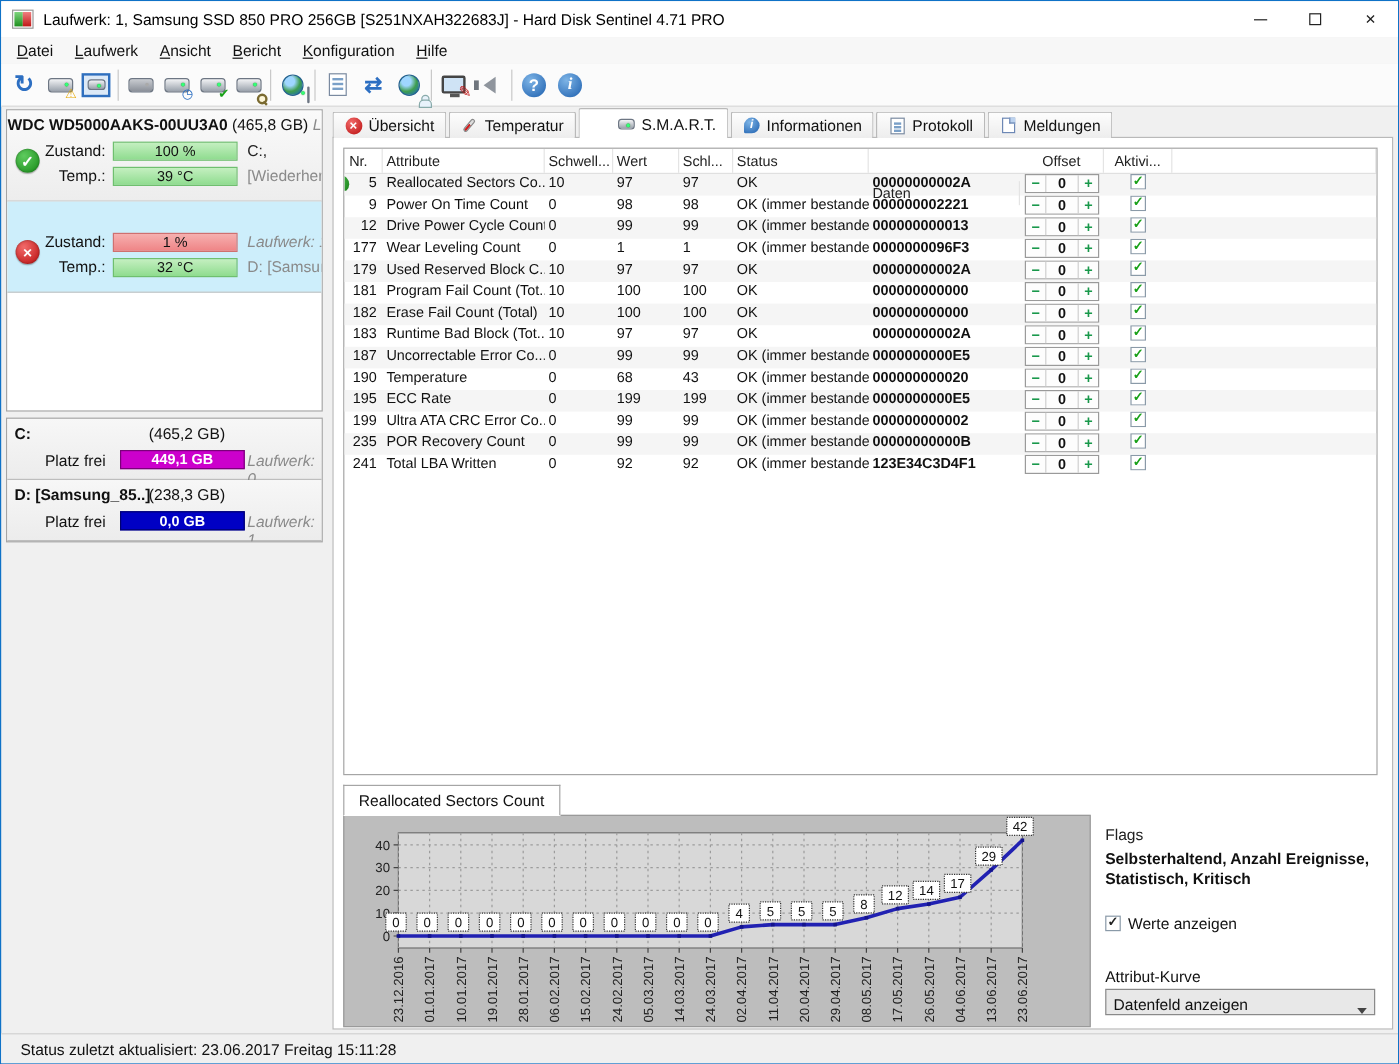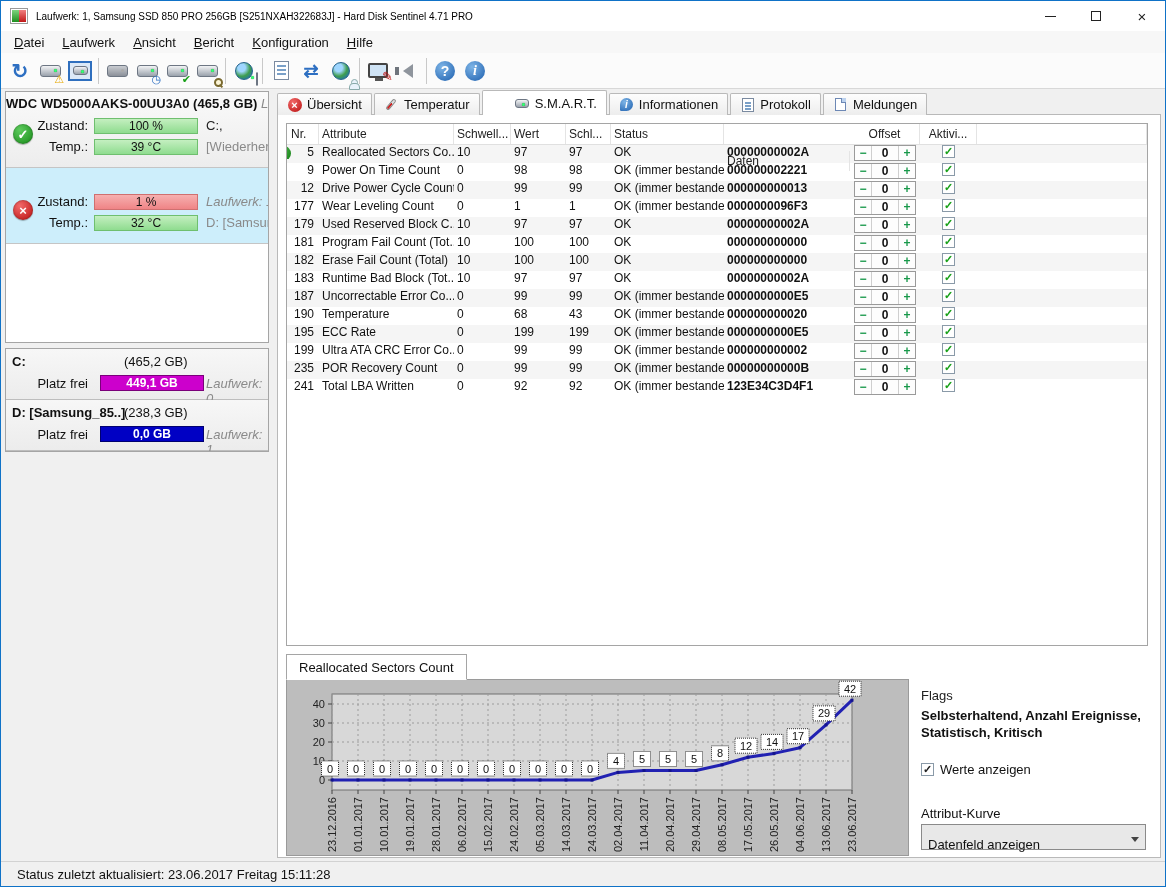--- a/index.html
+++ b/index.html
@@ -5,21 +5,21 @@
   * { margin:0; padding:0; box-sizing:border-box; }
   html,body { width:1166px; height:887px; overflow:hidden; background:#888; }
   body { font-family:"Liberation Sans", sans-serif; font-size:13px; color:#111; }
   #window { position:absolute; left:0; top:0; width:1166px; height:887px; background:#f0f0f0; border:1px solid #0f72c7; }
 
   
   #titlebar { position:absolute; left:0; top:0; width:1164px; height:30px; background:#fff; display:flex; align-items:center; }
   #app-icon { width:18px; height:16px; margin:0 8px 0 9px; position:relative; border:1px solid #9a9a9a; background:#fff; }
   #app-icon .g { position:absolute; left:1px; top:1px; width:7px; height:12px; background:linear-gradient(#7ed47e,#1e8f1e); }
   #app-icon .r { position:absolute; right:1px; top:1px; width:7px; height:12px; background:linear-gradient(#f08080,#c01818); }
-  #title-text { font-size:10px; color:#000; white-space:nowrap; }
+  #title-text { font-size:13px; color:#000; white-space:nowrap; }
   #win-controls { margin-left:auto; display:flex; height:30px; }
   .win-btn { width:46px; height:30px; display:flex; align-items:center; justify-content:center; color:#222; font-size:15px; }
   .win-btn .minus { width:11px; height:1px; background:#222; display:block; }
   .win-btn .maxbox { width:10px; height:10px; border:1px solid #222; display:block; }
 
   
   #menubar { position:absolute; left:0; top:30px; width:1164px; height:22px; background:#f7f7f7; display:flex; align-items:center; padding-left:4px; }
   .menu-item { padding:2px 9px; color:#111; }
   .menu-item u { text-decoration:underline; }
 
@@ -51,21 +51,21 @@
   .person::before { content:""; position:absolute; left:2px; top:0; width:5px; height:5px; border-radius:50%; background:#e8f2fb; border:1px solid #8aa; }
   .person::after { content:""; position:absolute; left:0; bottom:-2px; width:9px; height:5px; border-radius:4px 4px 0 0; background:#e8f2fb; border:1px solid #8aa; }
 
   
   .side-box { position:absolute; left:4px; width:264px; background:#fff; border:1px solid #a5a5a5; overflow:hidden; }
   #drives-box { top:90px; height:252px; }
   .drive-item { position:relative; height:76px; border-bottom:1px solid #c5c5c5; background:linear-gradient(#fafafa,#ededed); overflow:hidden; }
   .drive-item.selected { background:#cdeefb; }
   .drive-head { text-align:center; padding-top:4px; font-size:13px; white-space:nowrap; }
   .drive-head b { font-weight:bold; }
-  .drive-head .sz { font-weight:bold; }
+  .drive-head .sz { font-weight:normal; }
   .drive-head .cut { color:#8a8a8a; font-style:italic; }
   .drive-row { position:absolute; left:0; width:100%; height:18px; }
   .drive-label { position:absolute; left:0; width:82px; text-align:right; }
   .bar { position:absolute; left:88px; width:104px; height:16px; border:1px solid #7fae7f; text-align:center; font-size:12px; line-height:14px; color:#111; }
   .bar.green { background:linear-gradient(#c4efc0,#8fdc8f); border-color:#6fbf6f; }
   .bar.red { background:linear-gradient(#f6b0b0,#ef8486); border-color:#cf7070; }
   .bar.magenta { background:#cc00cc; border-color:#7a007a; color:#fff; font-weight:bold; }
   .bar.blue { background:#0000c4; border-color:#000070; color:#fff; font-weight:bold; }
   .drive-right { position:absolute; left:200px; white-space:nowrap; }
   .t-dark { color:#222; }
@@ -126,21 +126,21 @@
   
   #subtab { position:absolute; left:285px; top:653px; height:26px; padding:0 12px; background:#fff; border:1px solid #a5a5a5; border-bottom:1px solid #fff; display:flex; align-items:center; font-size:13px; z-index:2; white-space:nowrap; }
   #chart-panel { position:absolute; left:285px; top:678px; width:623px; height:177px; background:#bdbdbd; border:1px solid #9a9a9a; }
 
   
   #flags-panel { position:absolute; left:920px; top:687px; width:232px; }
   #flags-title { color:#222; }
   #flags-text { font-weight:bold; margin-top:4px; line-height:17px; }
   #werte-row { position:absolute; left:0; top:74px; display:flex; align-items:center; gap:6px; }
   #attr-label { position:absolute; left:0; top:118px; }
-  #attr-dropdown { position:absolute; left:0; top:136px; width:225px; height:22px; border:1px solid #8a8a8a; background:#e8e8e8; display:flex; align-items:flex-start; padding:12px 6px; }
+  #attr-dropdown { position:absolute; left:0; top:136px; width:225px; height:22px; border:1px solid #8a8a8a; background:#e8e8e8; display:flex; align-items:flex-end; padding:0 6px; }
   #attr-dropdown .dd-caret { margin-left:auto; width:0; height:0; border-left:4px solid transparent; border-right:4px solid transparent; border-top:5px solid #444; }
 
   
   #statusbar { position:absolute; left:0; top:860px; width:1164px; height:25px; background:#f0f0f0; border-top:1px solid #d2d2d2; display:flex; align-items:center; padding-left:16px; }
 </style>
 </head>
 <body>
 
 <div id="window">
 

